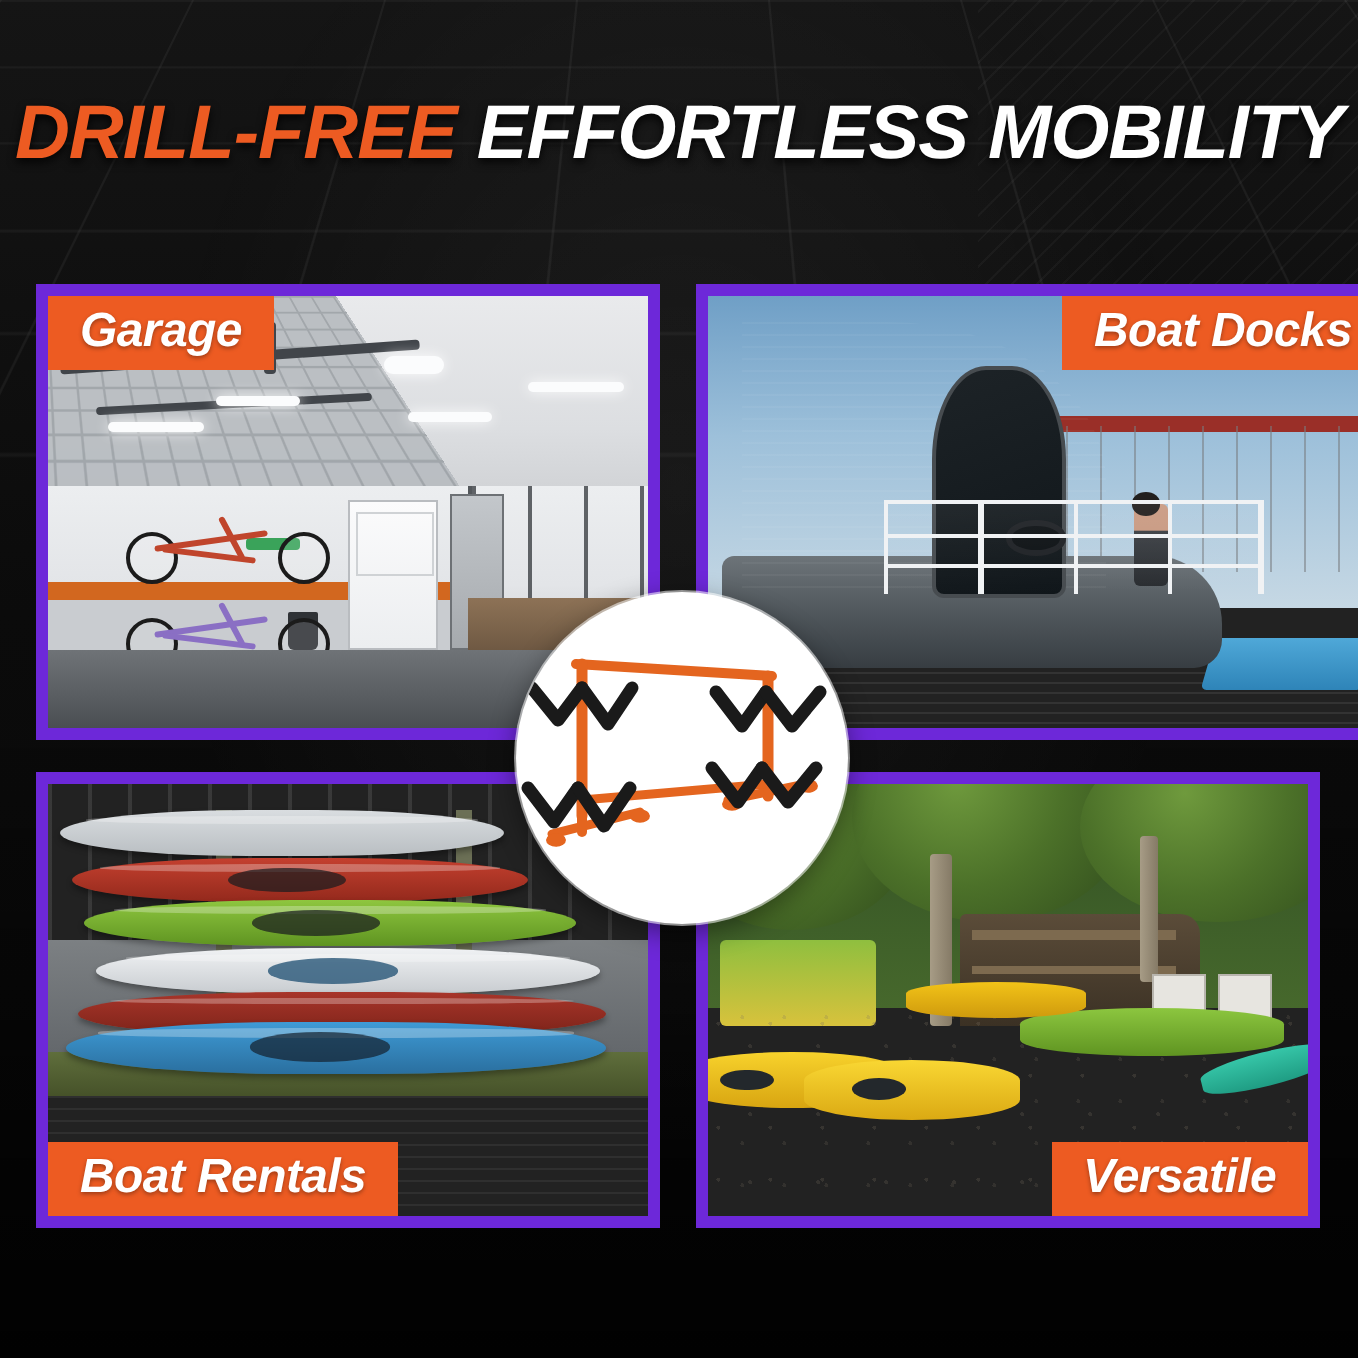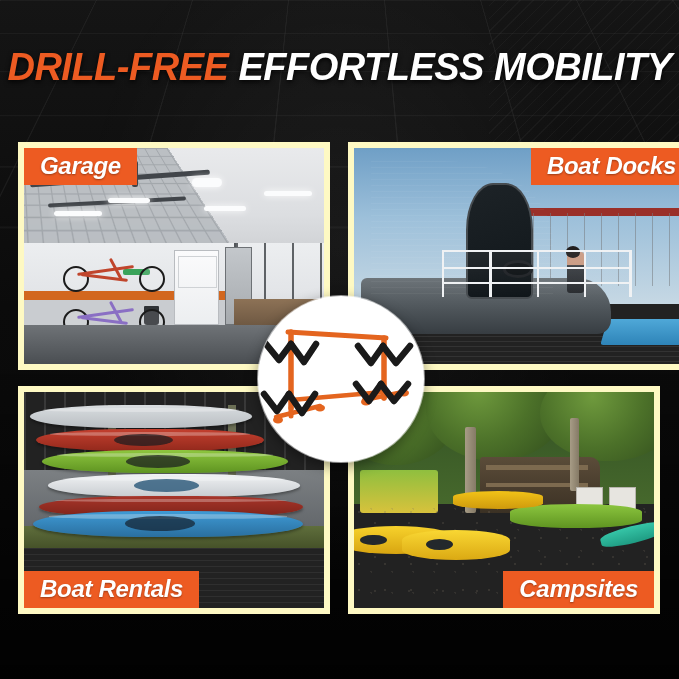--- a/index.html
+++ b/index.html
@@ -53,21 +53,21 @@
   .subhead{
     position:absolute; left:0; top:95px; width:100%;
     text-align:center; color:#F2F2F2;
     font-size:16.5px; font-weight:400;
     text-shadow:0 1px 4px rgba(0,0,0,.9);
   }
 
   
   .panel{
     position:absolute;
-    border:6px solid #fef9c3;
+    border:6px solid #6d28d9;
     overflow:hidden;
     background:#222;
   }
   .p-tl{ left:18px;  top:142px; width:312px; height:228px; }
   .p-tr{ left:348px; top:142px; width:350px; height:228px;padding-left:19px; }
   .p-bl{ left:18px;  top:386px; width:312px; height:228px; }
   .p-br{ left:348px; top:386px; width:312px; height:228px; }
   .scene{ position:absolute; inset:0; overflow:hidden; }
 
   .tag{
@@ -339,21 +339,21 @@
       <div class="c-chair" style="right:17%;top:44%;width:9%;height:11%;"></div>
 
       <div class="c-board" style="left:52%;top:52%;width:44%;height:11%;background:linear-gradient(180deg,#8cc63f,#5f9421);"></div>
       <div class="c-board" style="left:33%;top:46%;width:30%;height:8%;background:linear-gradient(180deg,#f2c318,#cf9a0d);"></div>
       <div class="c-board" style="left:-4%;top:62%;width:36%;height:13%;background:linear-gradient(180deg,#f7d22c,#d8a511);"></div>
       <div class="c-board" style="left:16%;top:64%;width:36%;height:14%;background:linear-gradient(180deg,#f9d733,#dba913);"></div>
       <div class="c-board" style="right:-4%;top:62%;width:22%;height:8%;background:linear-gradient(180deg,#36c6a8,#1f9c83);transform:rotate(-14deg);"></div>
       <div style="position:absolute;left:2%;top:66%;width:9%;height:5%;background:#23282c;border-radius:50%;"></div>
       <div style="position:absolute;left:24%;top:68%;width:9%;height:5%;background:#23282c;border-radius:50%;"></div>
     </div>
-    <div class="tag tag-br">Campsites</div>
+    <div class="tag tag-br">Versatile</div>
   </div>
 
   <div class="product-circle">
     <svg viewBox="0 0 166 166">
       <g stroke="#E4651F" stroke-linecap="round" fill="none">
 
         <line x1="30" y1="36" x2="128" y2="42" stroke-width="5"></line>
 
         <line x1="33" y1="36" x2="33" y2="112" stroke-width="5.5"></line>
 

